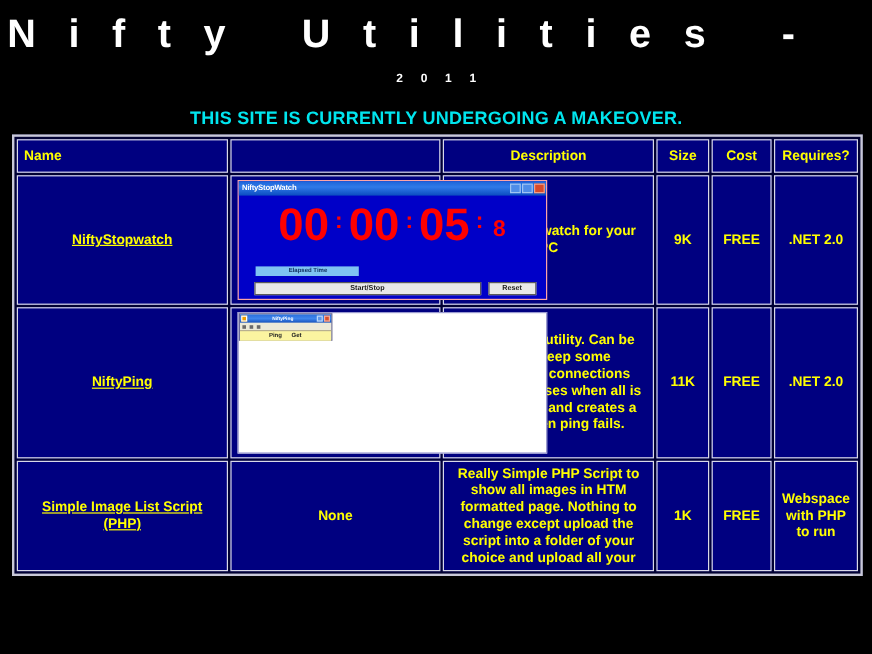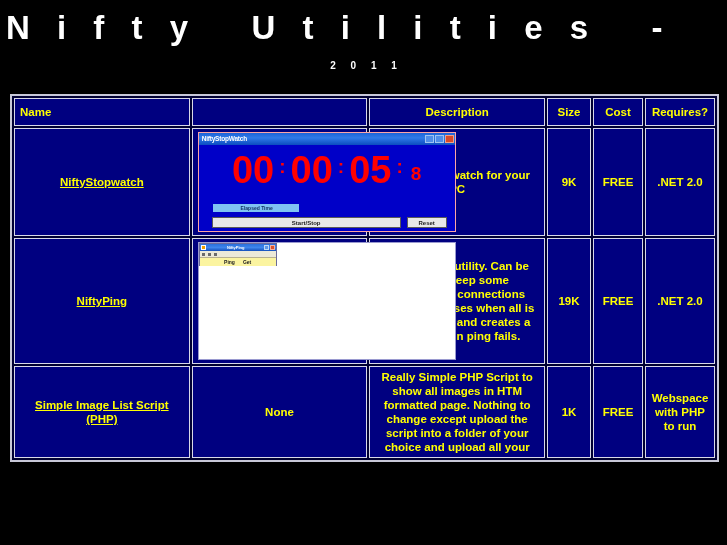--- a/index.html
+++ b/index.html
@@ -49,21 +49,21 @@
     line-height: 20px;
   }
   .notice-1 { margin-top: 16px; }
   .notice-2 { margin-top: 15px; }
 
   
   .table-wrap {
     margin: 0;
     padding: 0 8px 0 10px;
     position: relative;
-    top: 21px;
+    top: 3px;
   }
   table.util {
     border-collapse: separate;
     border-spacing: 2px;
     width: 709px;
     background: #000033;
     border: 2px solid #c8c8d8;
     table-layout: fixed;
   }
   table.util td, table.util th {
@@ -250,20 +250,21 @@
   tr.r1 td { height: 93px; }
   tr.r2 td { height: 112px; }
   tr.r3 td { height: 80px; }
 </style>
 </head>
 <body>
 
 <div class="masthead">
   <div class="site-title">N i f t y   U t i l i t i e s   -   U K</div>
   <div class="site-year">2 0 1 1</div>
+  <div class="notice notice-1">THIS SITE IS CURRENTLY UNDERGOING A MAKEOVER.</div>
 </div>
 
 <div class="table-wrap">
 <table class="util">
   <tbody>
         <tr class="row-h">
     <th class="name-h">Name</th>
     <th></th>
     <th>Description</th>
     <th class="size-h">Size</th>
@@ -330,21 +331,21 @@
             <span class="ping-mdot"></span>
           </div>
           <div class="ping-toolbar">
             <span class="ping-tool">Ping</span>
             <span class="ping-tool">Get</span>
           </div>
         </div>
       </div>
     </td>
     <td class="desc-c">Simple Ping utility. Can be used to keep some 'broadband' connections 'alive'. Minimises when all is OK. Pops-up and creates a fail log when ping fails.</td>
-    <td class="size-c">19K</td>
+    <td class="size-c">11K</td>
     <td class="cost-c">FREE</td>
     <td class="req-c">.NET 2.0</td>
   </tr>
 
   <tr class="r3">
     <td class="name-c">
       <span class="ulink">Simple Image List Script (PHP)</span>
     </td>
     <td class="shot-c">
       <span class="none-text">None</span>

